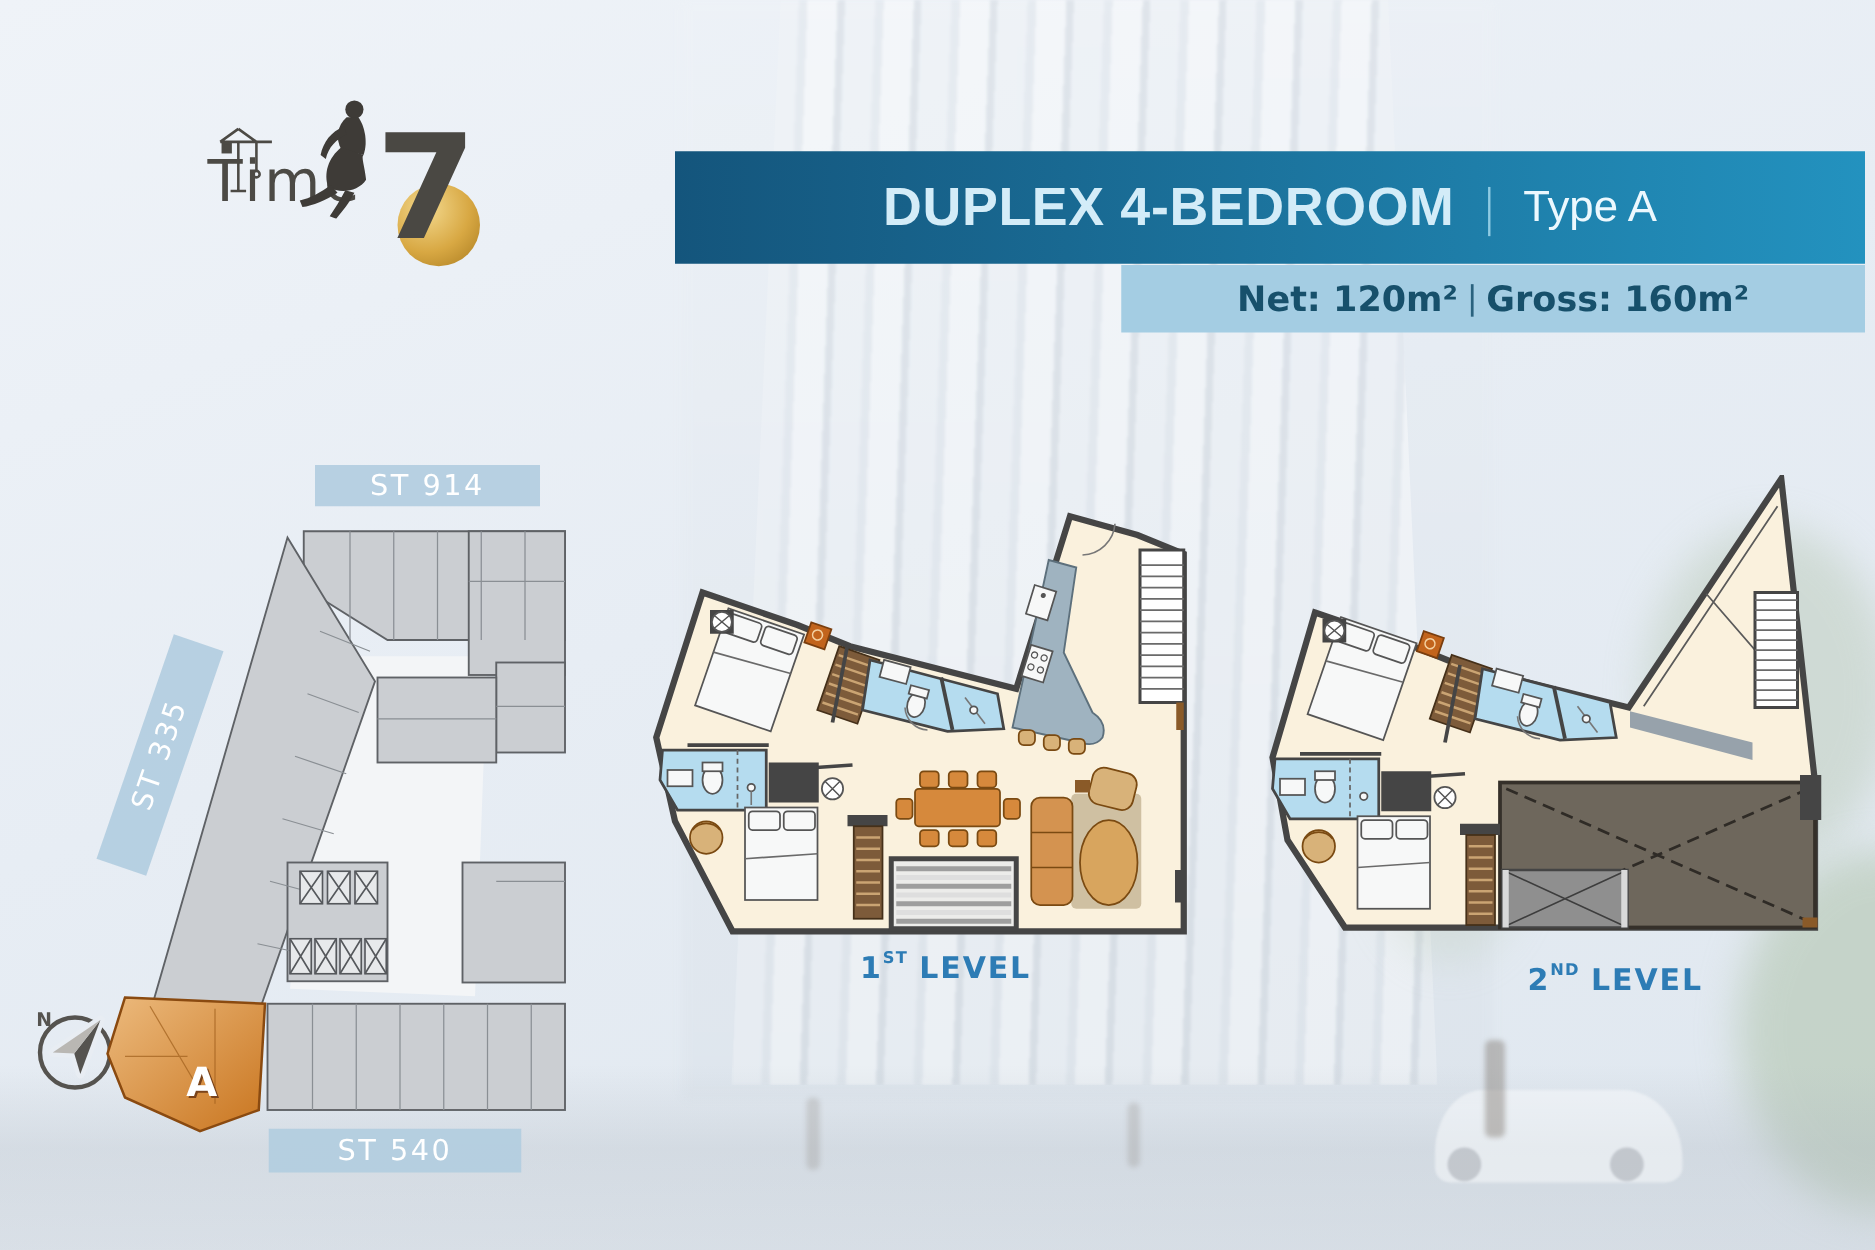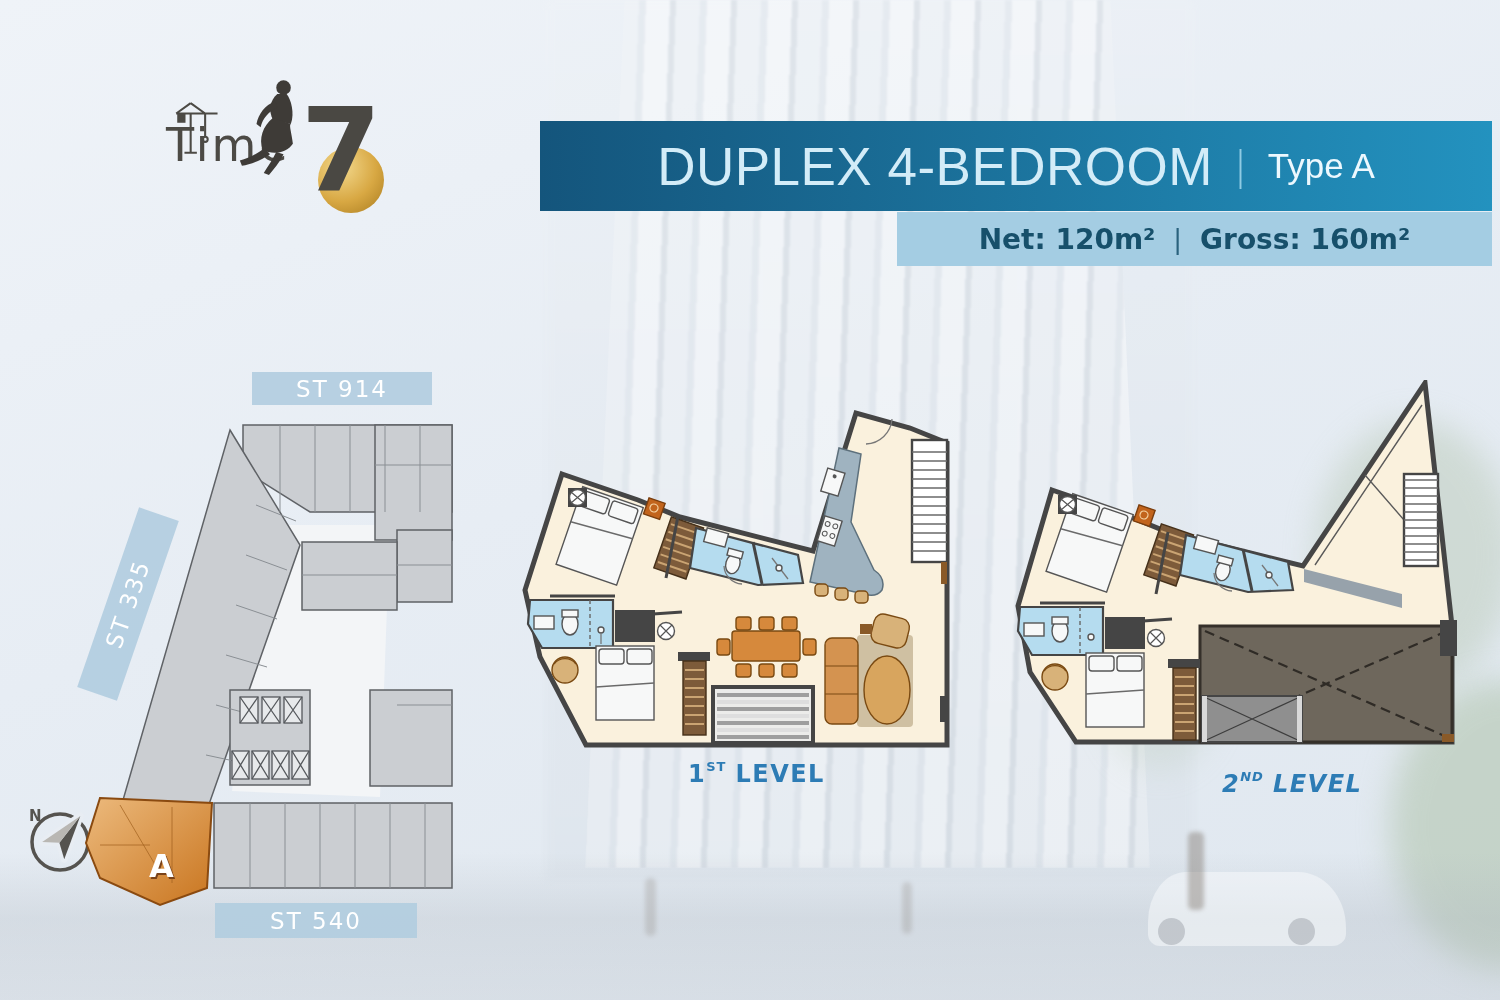--- a/index.html
+++ b/index.html
@@ -30,38 +30,38 @@
   .logo-gold{left:218px;top:62px;width:66px;height:66px;border-radius:50%;
     background:radial-gradient(circle at 35% 30%,#f3d98e,#d8a843 55%,#a87a1e);}
   .logo-seven{left:186px;top:8px;width:110px;text-align:center;font-size:116px;line-height:1;
     font-weight:bold;color:#4a4843;}
   .dancer{left:118px;top:-14px;width:104px;height:104px;}
   .crane{left:70px;top:14px;width:62px;height:62px;}
   
   .banner-main{left:540px;top:121px;width:952px;height:90px;display:flex;align-items:center;
     justify-content:center;gap:22px;background:linear-gradient(90deg,#14557c,#2392bf);
     font-family:"Liberation Sans",sans-serif;}
-  .banner-title{font-size:53px;font-weight:normal;letter-spacing:.5px;color:#d3ecf8;}
+  .banner-title{font-size:43px;font-weight:bold;letter-spacing:.5px;color:#d3ecf8;}
   .banner-vbar{font-size:42px;font-weight:200;color:#8fcbe3;transform:scaleX(.55);}
   .banner-sub{font-size:35px;color:#ecf8fe;}
   .banner-area{left:897px;top:212px;width:595px;height:54px;display:flex;align-items:center;
-    justify-content:center;gap:18px;background:#a4cde3;color:#17506b;font-size:28px;font-weight:600;}
+    justify-content:center;gap:7px;background:#a4cde3;color:#17506b;font-size:28px;font-weight:600;}
   .area-vbar{font-weight:400;color:#2a627e;font-size:26px;}
   
   .chip{display:flex;align-items:center;justify-content:center;background:rgba(178,205,223,.92);
     color:#ffffff;font-size:23px;letter-spacing:2px;}
   .chip-top{left:252px;top:372px;width:180px;height:33px;}
   .chip-bottom{left:215px;top:903px;width:202px;height:35px;}
   .chip-left{left:33px;top:583px;width:190px;height:42px;transform:rotate(-71deg);}
   .level-label{width:170px;text-align:left;color:#2d7cb5;font-weight:bold;font-size:24px;
     letter-spacing:1.5px;}
   .level-label sup{font-size:13px;vertical-align:top;position:relative;top:-1px;letter-spacing:1px;}
   .lvl-word{margin-left:9px;}
   .lbl1{left:688px;top:760px;}
-  .lbl2{left:1222px;top:770px;font-style:italic;}
+  .lbl2{left:1222px;top:770px;}
   
   .fpsvg{position:absolute;}
   .wallstroke{fill:#faf1dd;stroke:#454545;stroke-width:5;stroke-linejoin:miter;}
   .bath{fill:#b5dcef;stroke:#454545;stroke-width:2.2;}
   .fixt{fill:#f7f8f8;stroke:#555;stroke-width:1.4;}
   .wood{fill:#7d5b3a;stroke:#453019;stroke-width:1.4;}
   .wline{stroke:#caa473;stroke-width:2;}
   .orange{fill:#d6893c;stroke:#7a4a12;stroke-width:1.4;}
   .tan{fill:#d8b279;stroke:#7a4a12;stroke-width:1.4;}
   .dark{fill:#454545;}

